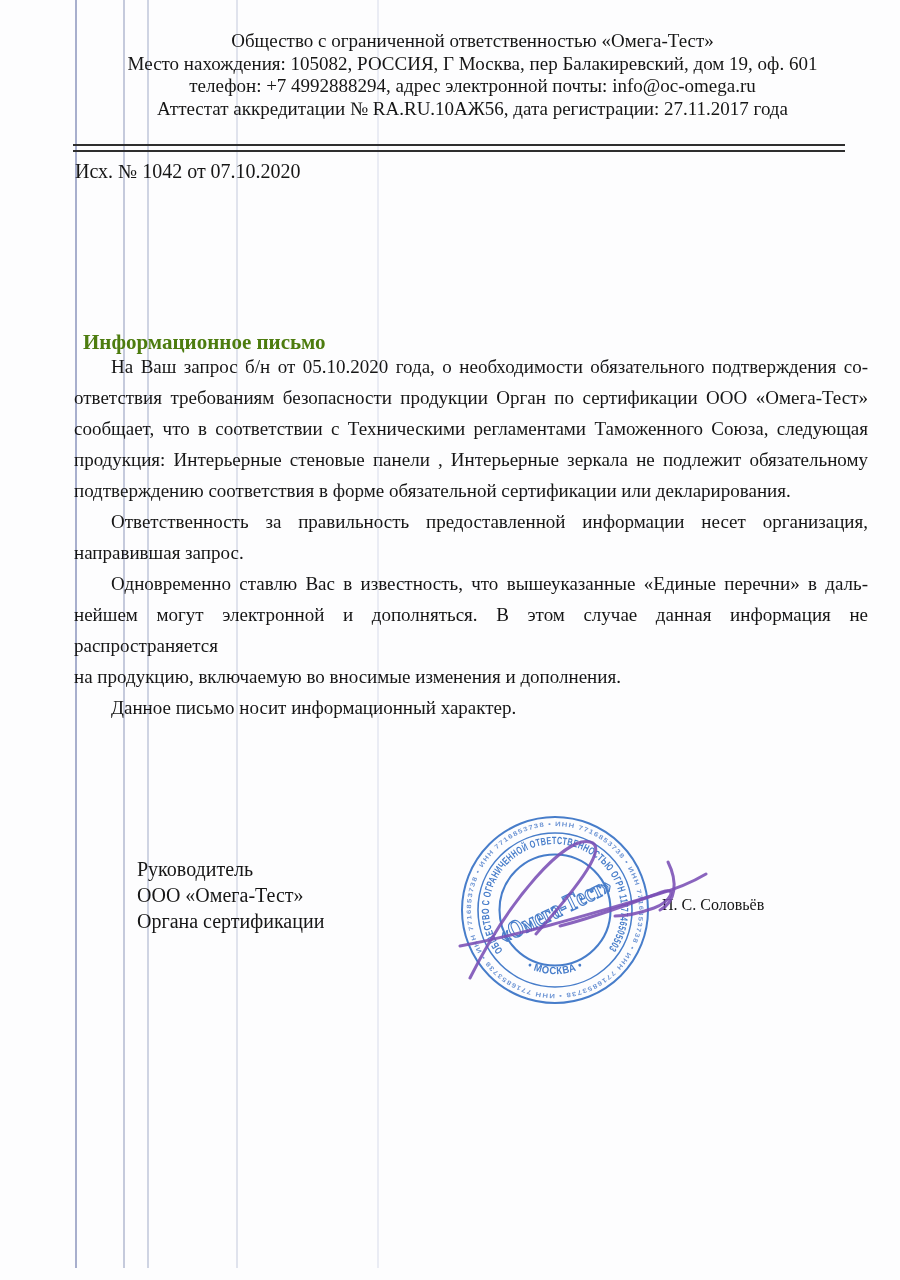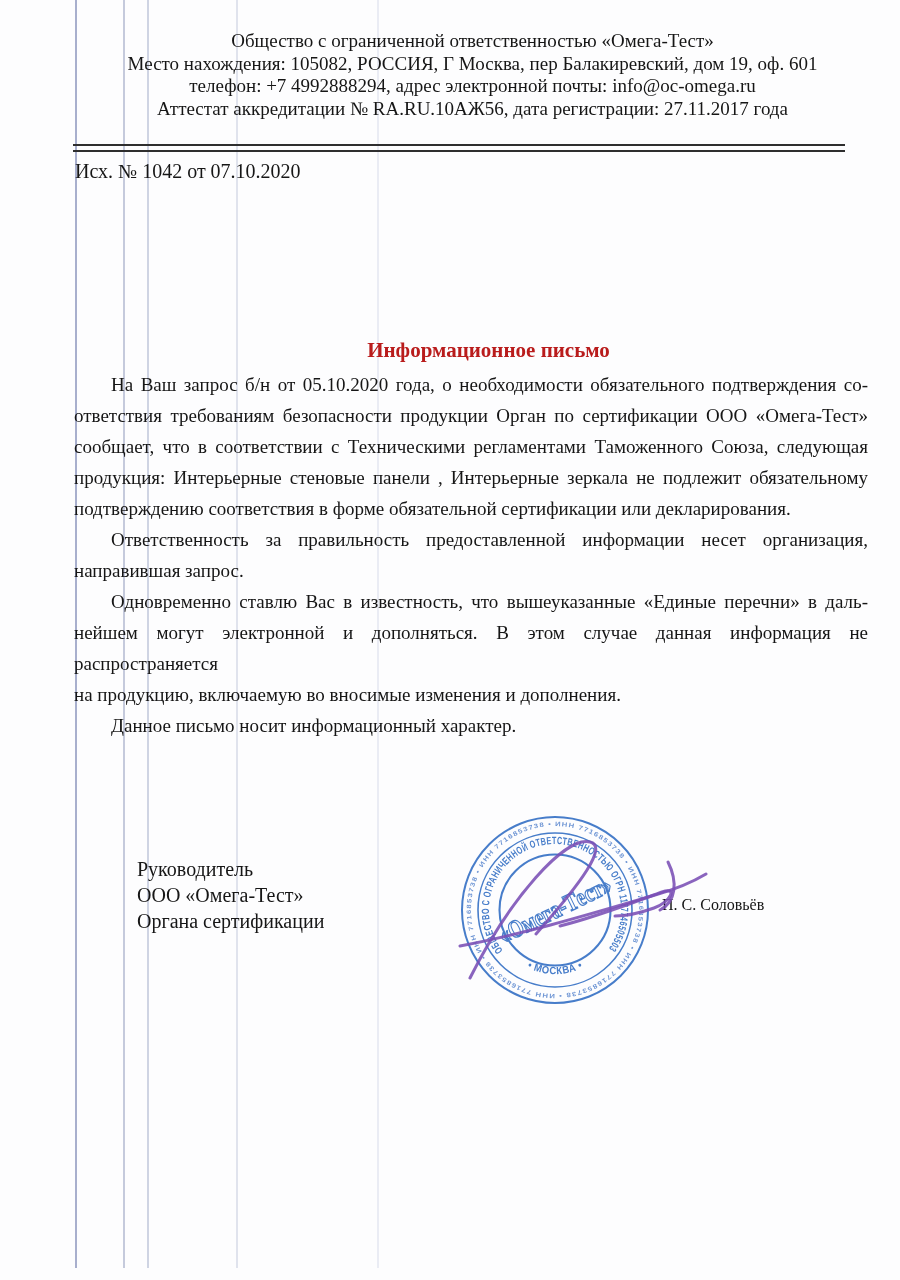--- a/index.html
+++ b/index.html
@@ -31,25 +31,25 @@
   }
   .ref {
     position:absolute; left:75px; top:160px;
     font-size:20px; color:#161616;
   }
   .recipient {
     position:absolute; right:36px; top:189px; width:520px;
     text-align:right; font-size:19px; line-height:22.4px; color:#161616;
   }
   .title {
-    position:absolute; left:75px; top:322px; width:795px; margin:16px;
-    text-align:center; font-size:21px; font-weight:bold; color:#b91c1c;
+    position:absolute; left:75px; top:322px; width:795px; margin:8px;
+    text-align:left; font-size:21px; font-weight:bold; color:#4d7c0f;
   }
   .body-text {
-    position:absolute; left:74px; top:369px; width:794px;
+    position:absolute; left:74px; top:351px; width:794px;
     font-size:19px; line-height:31px; color:#161616;
   }
   .bline { text-align:justify; }
   .bline.full { text-align-last:justify; }
   .bline.ind  { text-indent:37px; }
 
   .sig-block {
     position:absolute; left:137px; top:856px;
     font-size:20px; line-height:26px; color:#161616;
   }

